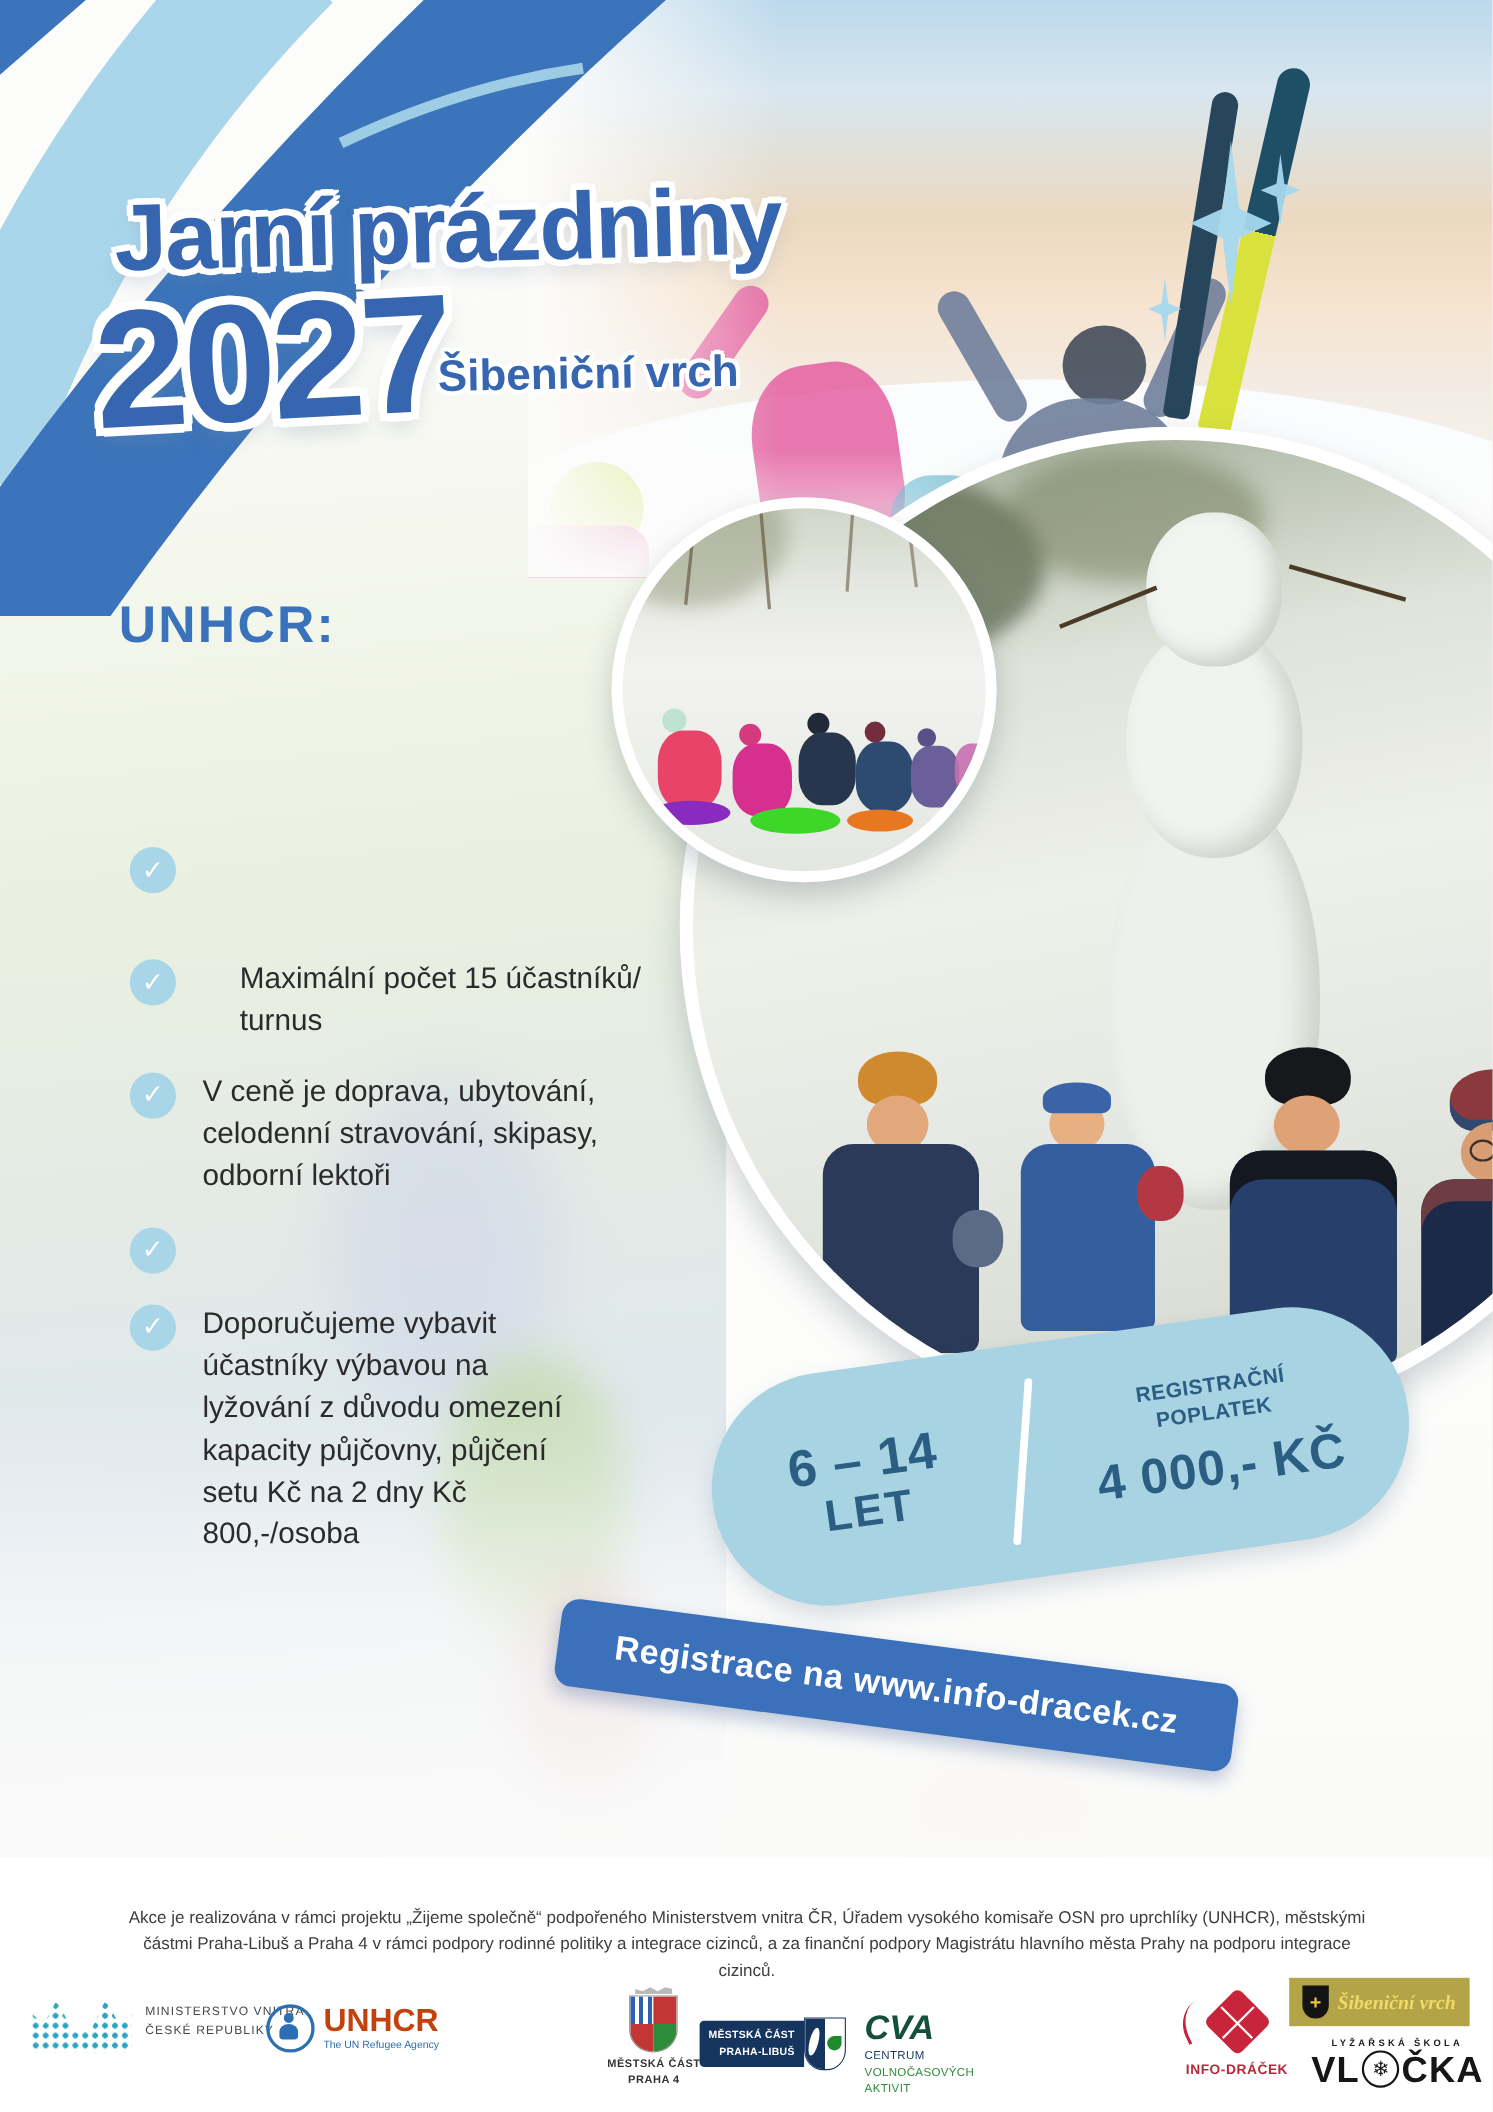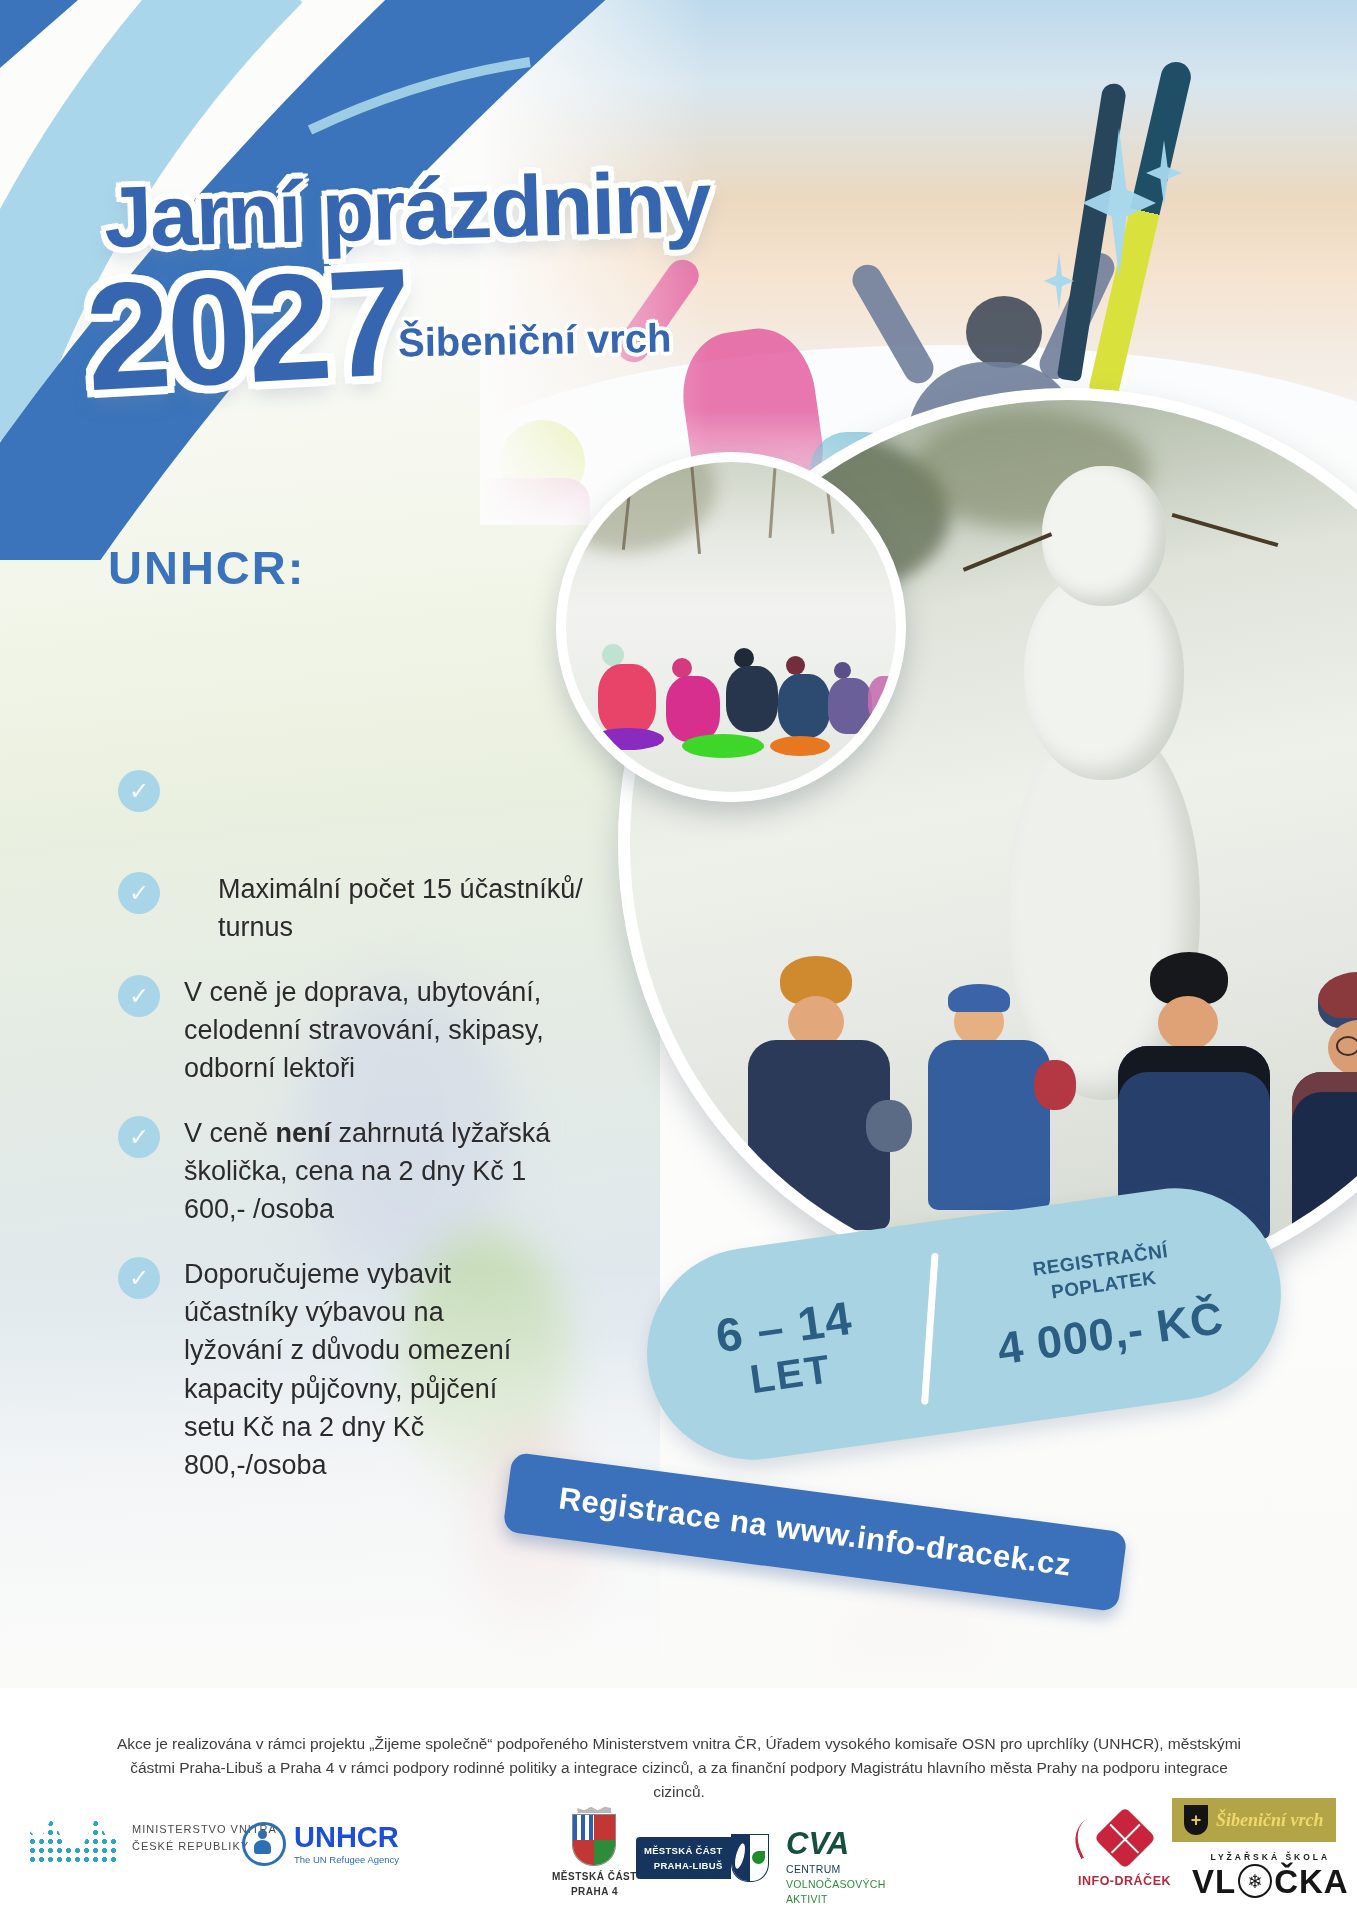--- a/index.html
+++ b/index.html
@@ -76,21 +76,21 @@
   .disclaimer{left:103px;top:1716px;width:1152px;z-index:4;text-align:center;
     font-size:15.5px;line-height:1.58;color:#3e3e3e;}
   .logo{z-index:4;display:flex;align-items:center;}
   .mvcr-dots{width:92px;height:56px;margin-right:12px;
     background-image:radial-gradient(circle,#2aa5c4 2.3px,rgba(0,0,0,0) 2.8px);background-size:9px 9px;
     clip-path:polygon(0 100%,0 34%,12% 56%,26% 14%,40% 62%,50% 62%,60% 62%,74% 14%,88% 56%,100% 34%,100% 100%);}
   .mvcr-text{font-size:11px;letter-spacing:1px;color:#4a4a4a;line-height:1.55;}
   .unhcr-emblem{width:38px;height:38px;border:3px solid #2d6fb4;border-radius:50%;position:relative;margin-right:8px;flex:0 0 auto;}
   .unhcr-emblem::before{content:"";position:absolute;left:13px;top:5px;width:9px;height:9px;border-radius:50%;background:#2d6fb4;}
   .unhcr-emblem::after{content:"";position:absolute;left:9px;top:15px;width:17px;height:14px;border-radius:50% 50% 20% 20%;background:#2d6fb4;}
-  .unhcr-name{font-size:29px;font-weight:800;color:#1d4ed8;line-height:1;}
+  .unhcr-name{font-size:29px;font-weight:800;color:#c2410c;line-height:1;}
   .unhcr-tag{font-size:9.5px;color:#2d6fb4;margin-top:2px;}
   .praha-grid{width:86px;height:94px;background:#cf2030;display:grid;
     grid-template-columns:46px 2px 36px;grid-auto-rows:23px;align-items:center;}
   .praha-grid .vline{background:#fff;height:100%;grid-column:2;}
   .praha-grid span{color:#fff;font-size:13.5px;font-weight:bold;letter-spacing:1px;padding-left:5px;}
   .praha-grid span.l{text-align:right;padding:0 4px 0 0;}
   .p4-wrap{flex-direction:column;}
   .p4-shield{width:42px;height:50px;border:1px solid #8a8a8a;border-radius:0 0 50% 50%/0 0 40% 40%;overflow:hidden;
     display:grid;grid-template-columns:1fr 1fr;grid-template-rows:1fr 1fr;position:relative;}
   .p4-shield i{display:block;}
@@ -231,21 +231,20 @@
     <li class="m2">
       <span class="check">✓</span>
       <span class="btext" style="max-width:420px;margin-left:34px;"><span>Maximální počet 15 účastníků/ turnus</span><b></b><span></span></span>
     </li>
     <li class="m2">
       <span class="check">✓</span>
       <span class="btext"><span>V ceně je doprava, ubytování, celodenní stravování, skipasy, odborní lektoři</span><b></b><span></span></span>
     </li>
     <li class="m2">
       <span class="check">✓</span>
-      <span class="btext" style="max-width:408px;"><span>V ceně </span><b>není</b><span> zahrnutá lyžařská školička, cena na 2 dny Kč 1 600,- /osoba</span></span>
     </li>
     <li>
       <span class="check">✓</span>
       <span class="btext narrow"><span>Doporučujeme vybavit účastníky výbavou na lyžování z důvodu omezení kapacity půjčovny, půjčení setu Kč na 2 dny Kč 800,-/osoba</span><b></b><span></span></span>
     </li>
   </ul>
 
   <div class="abs fade-bottom"></div>
   <div class="abs footer-bg"></div>
 

